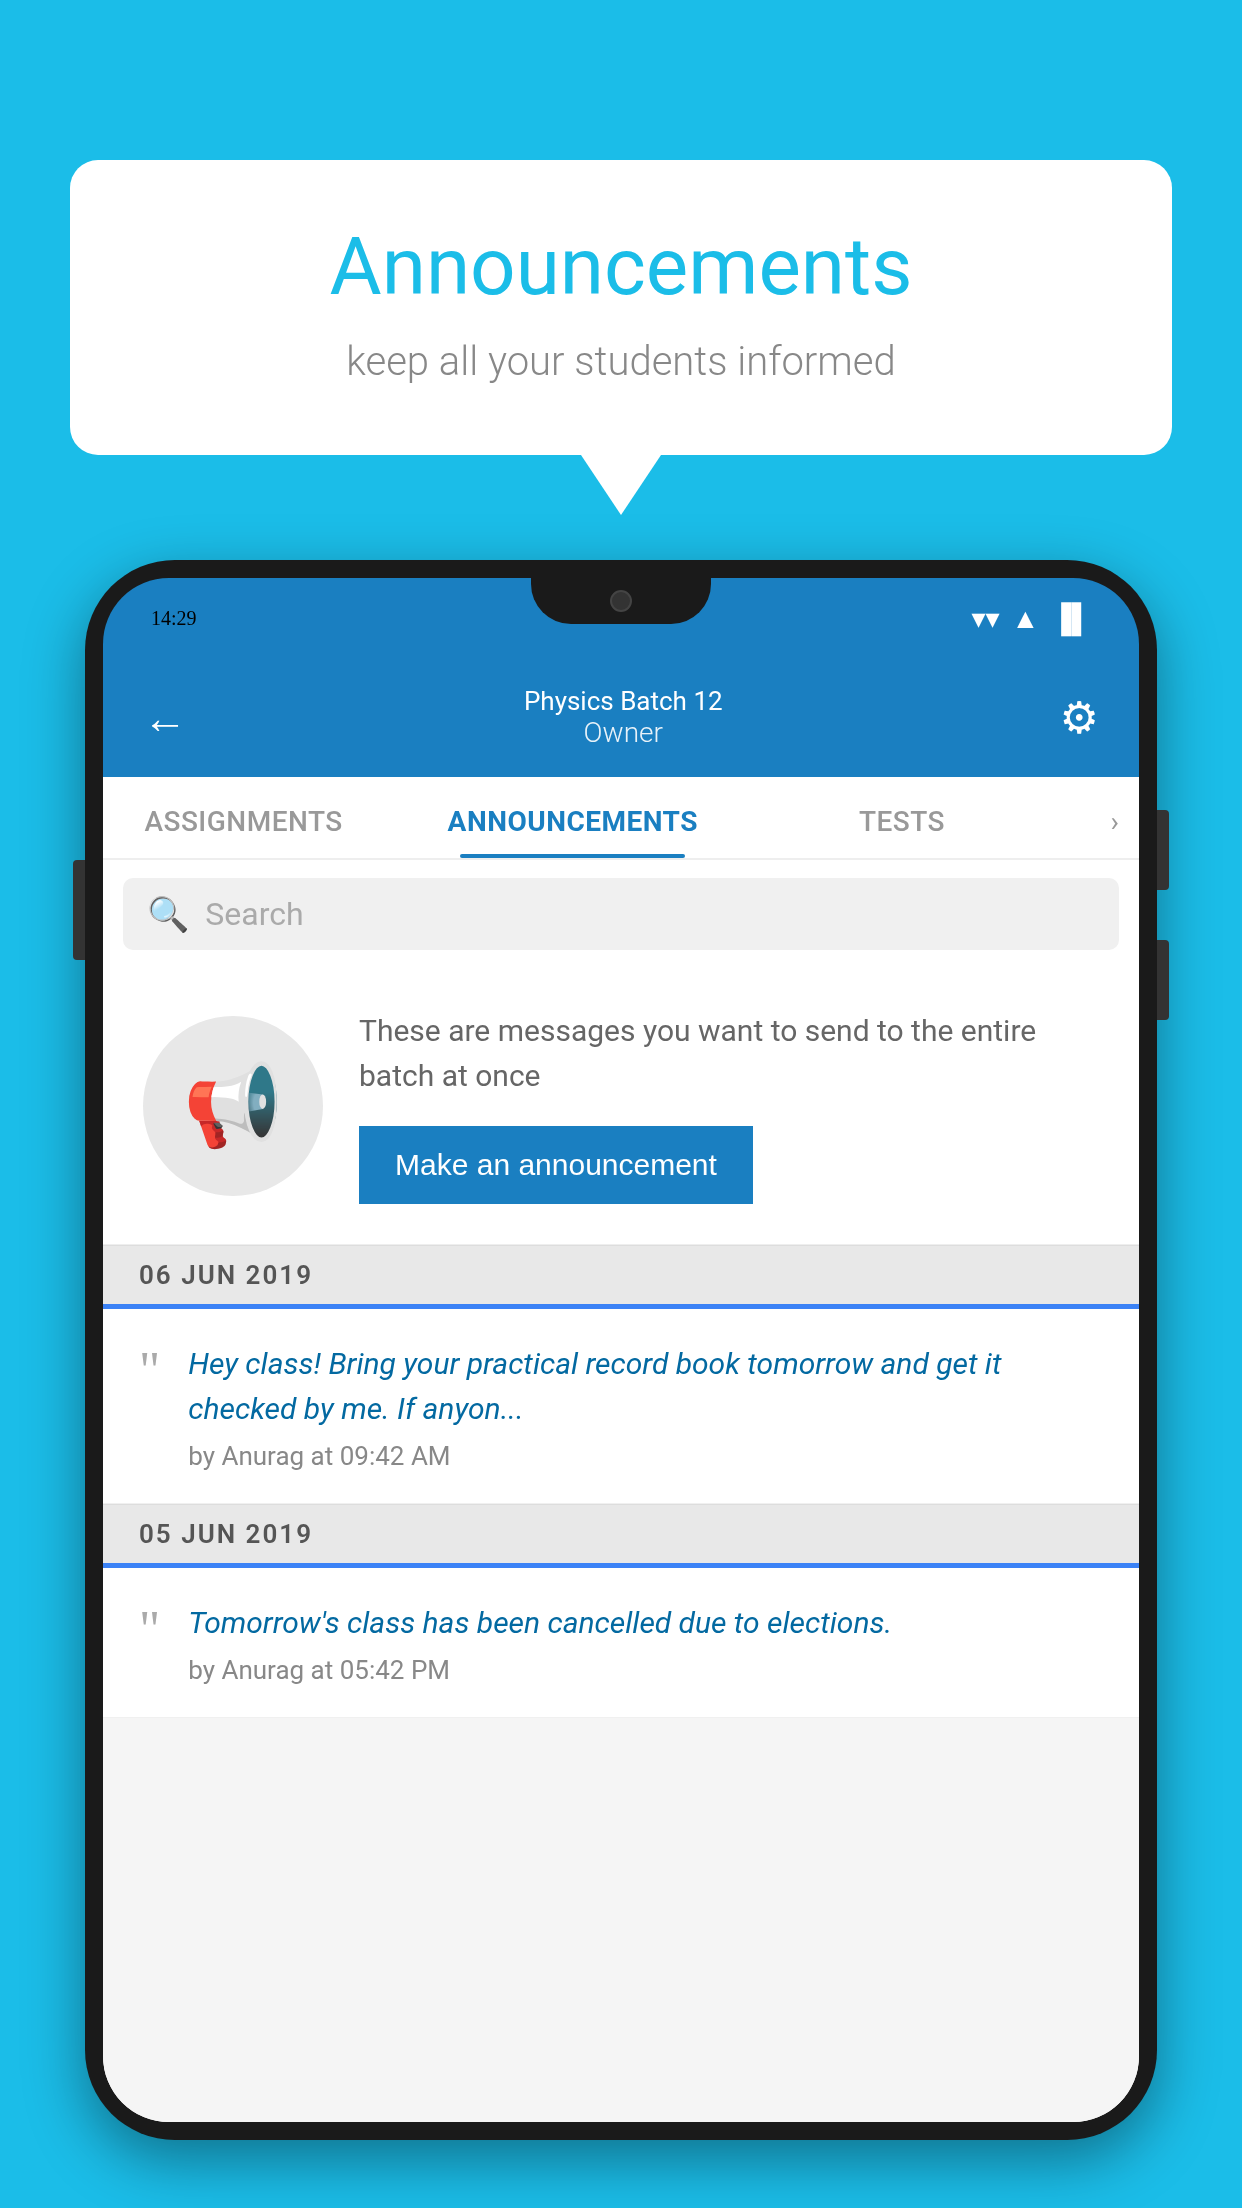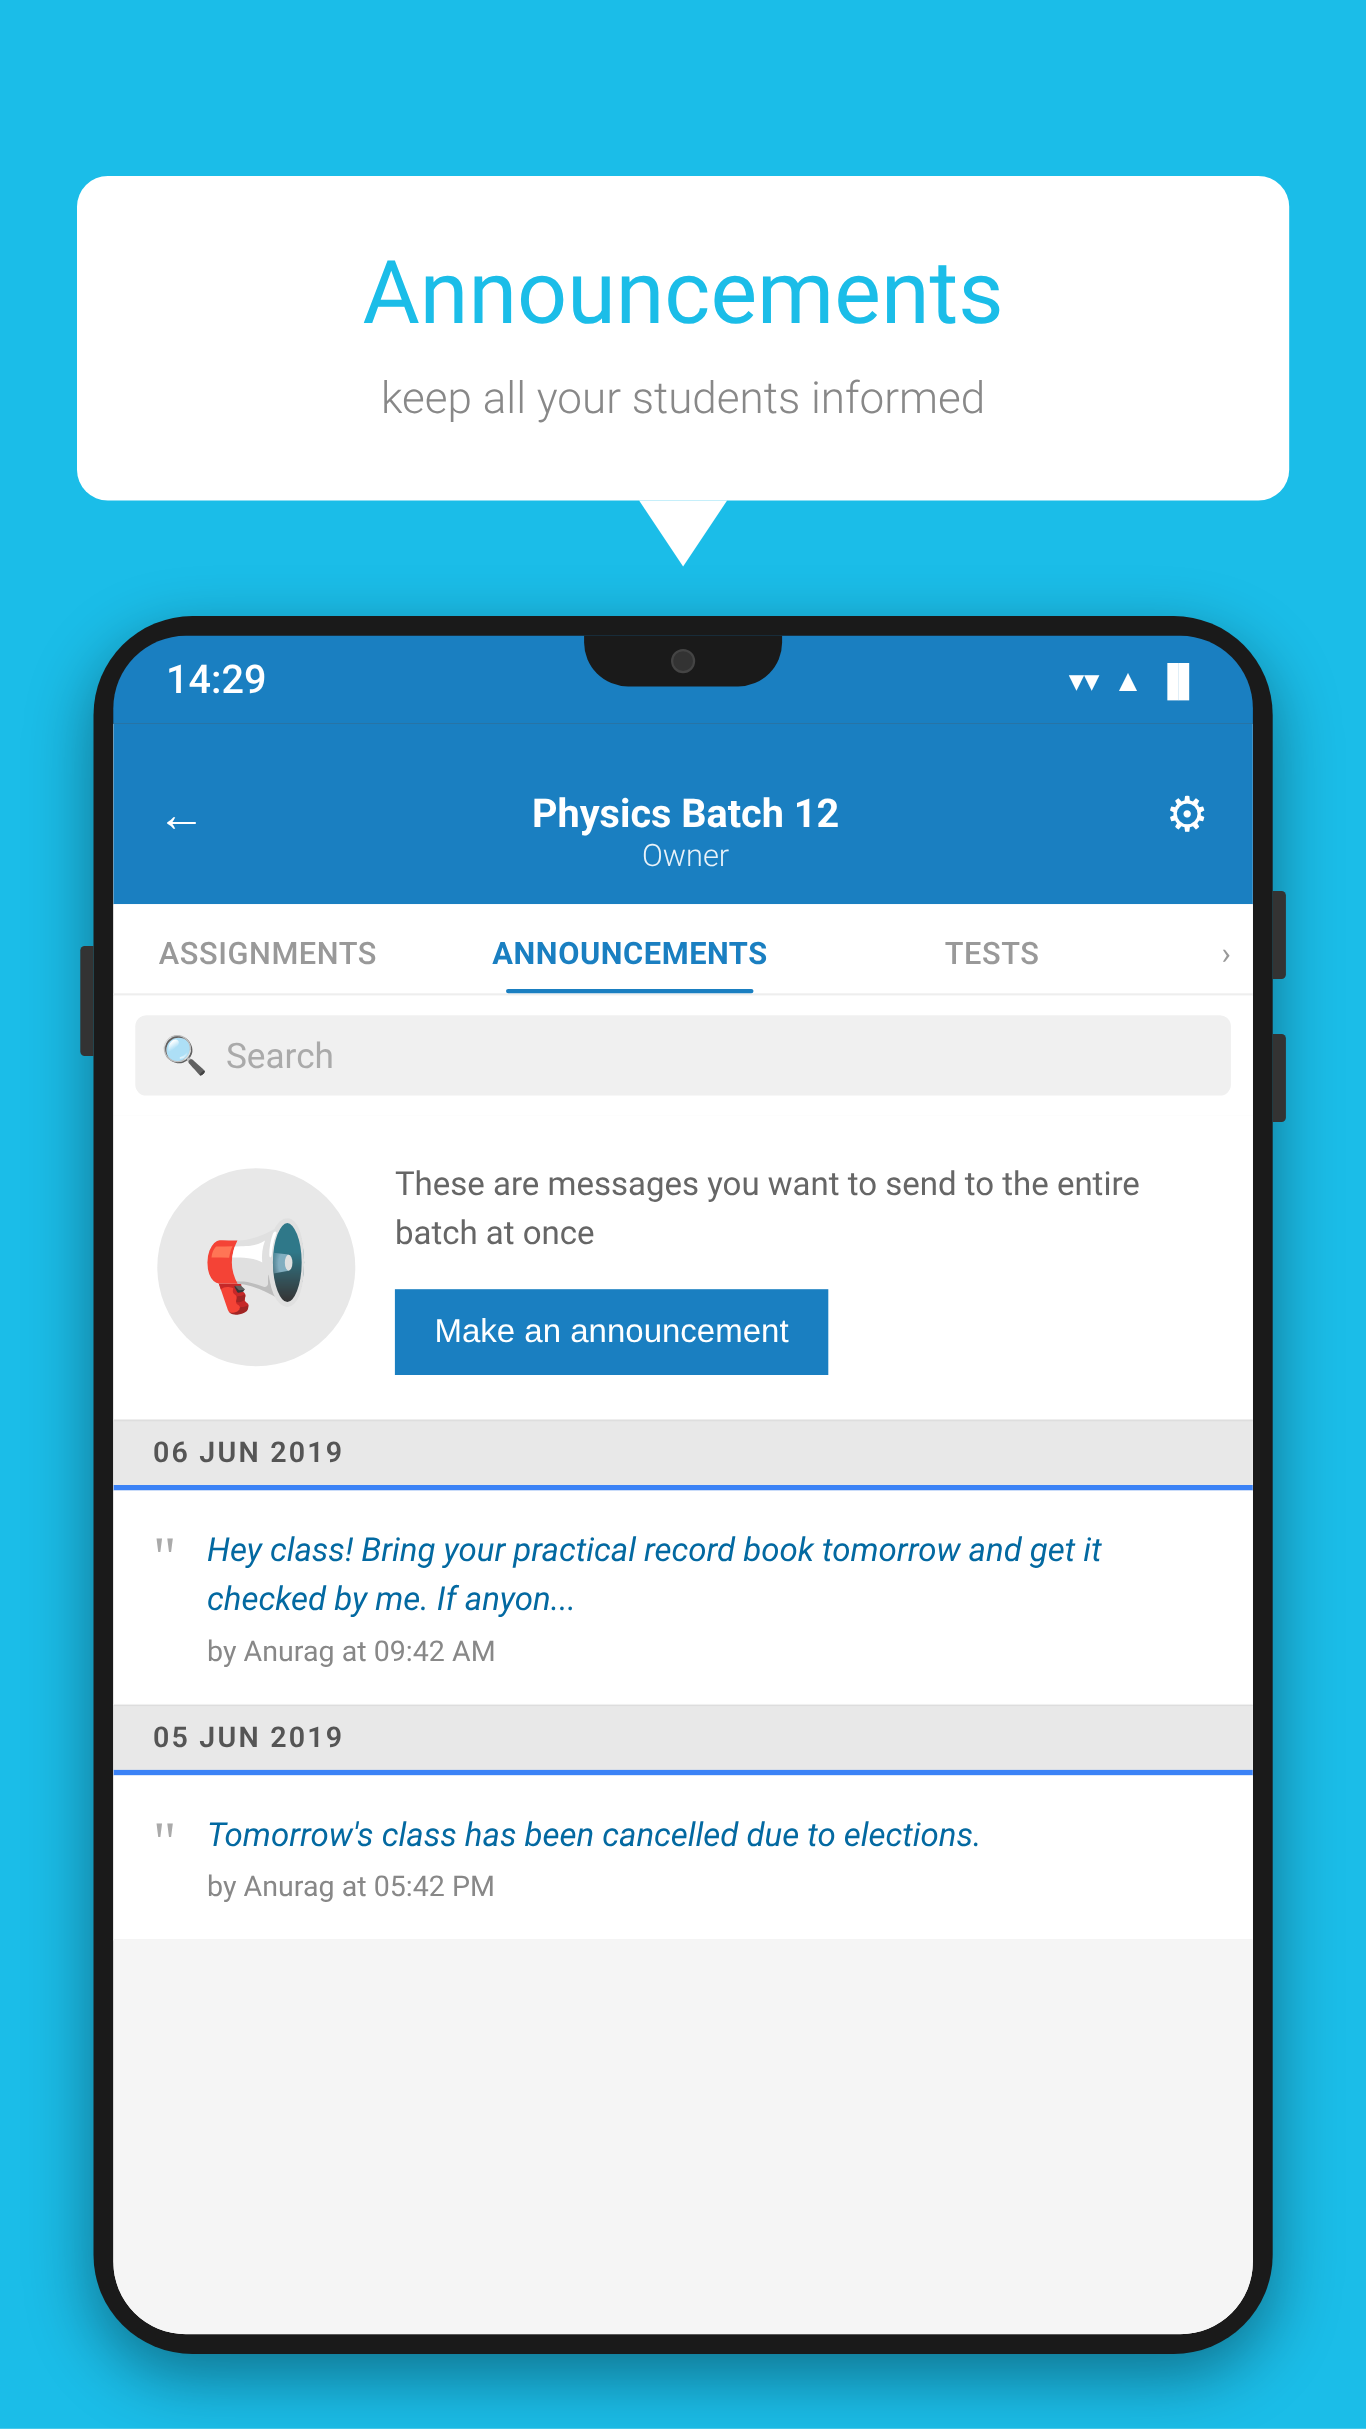--- a/index.html
+++ b/index.html
@@ -101,23 +101,24 @@
 
     .phone-camera {
       width: 22px;
       height: 22px;
       background: #333;
       border-radius: 50%;
       border: 2px solid #444;
     }
 
     .status-time {
-      color: #ffffff;
-      font-size: 36px;
+      color: #000000;
+      font-size: 20px;
       font-weight: 500;
+      font-family: Liberation Serif, serif;
     }
 
     .status-icons {
       display: flex;
       align-items: center;
       gap: 12px;
     }
 
     .wifi-icon, .signal-icon, .battery-icon {
       color: white;
@@ -151,23 +152,22 @@
       font-weight: 300;
     }
 
     .header-title-group {
       text-align: center;
       flex: 1;
     }
 
     .header-title {
       color: white;
-      font-size: 36px;
-      font-weight: 700;
-      margin-top: 33px;
+      font-size: 26px;
+      font-weight: 400;
     }
 
     .header-subtitle {
       color: rgba(255,255,255,0.9);
       font-size: 28px;
       font-weight: 300;
     }
 
     .settings-button {
       color: white;

